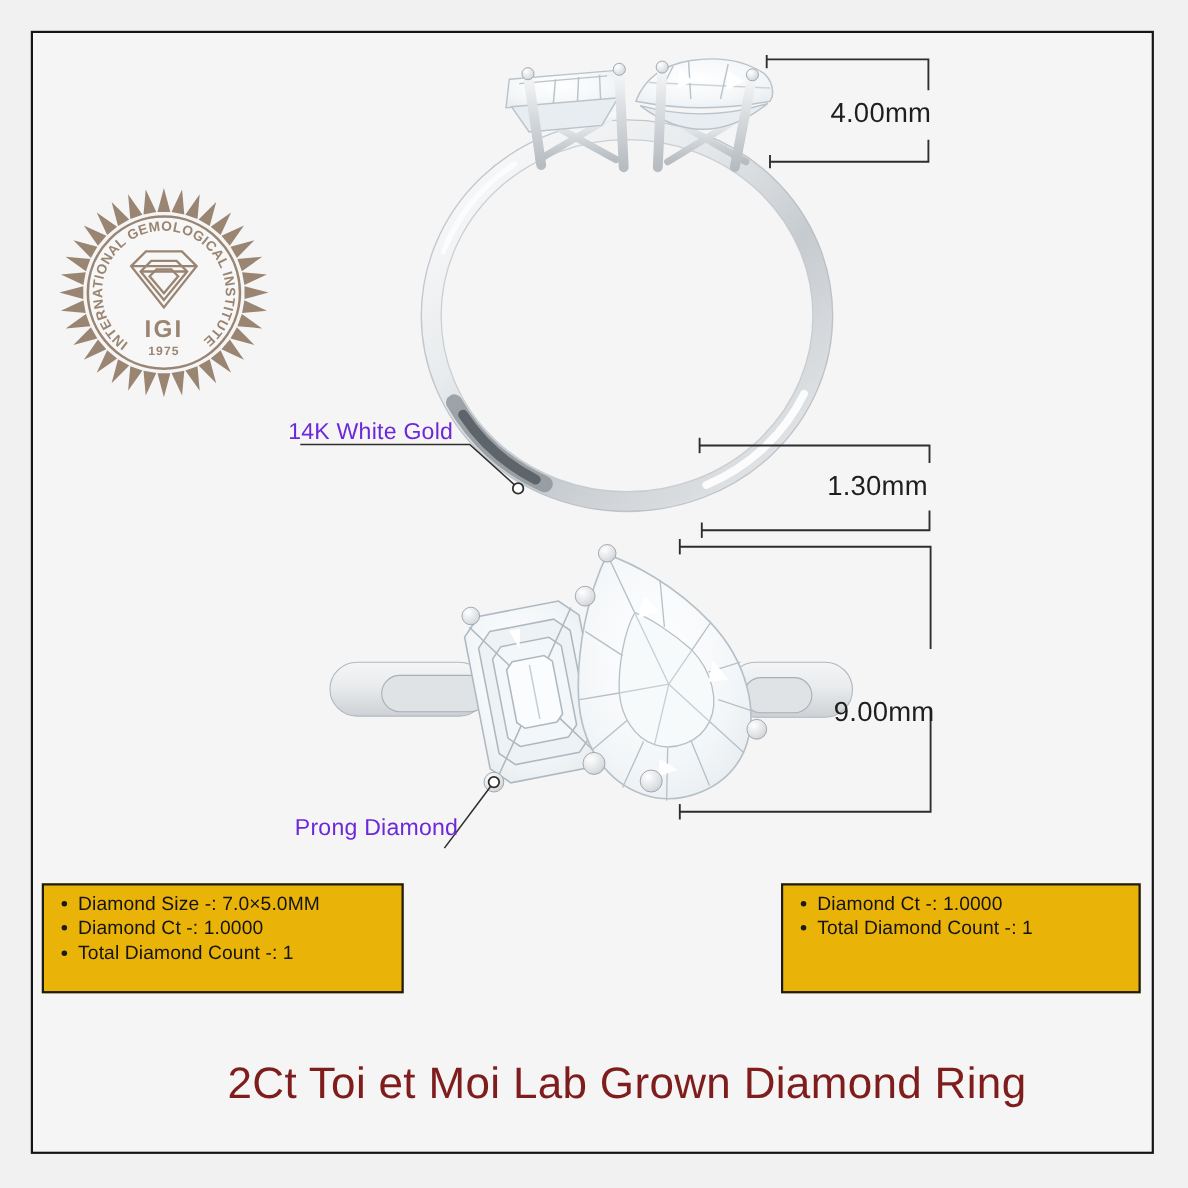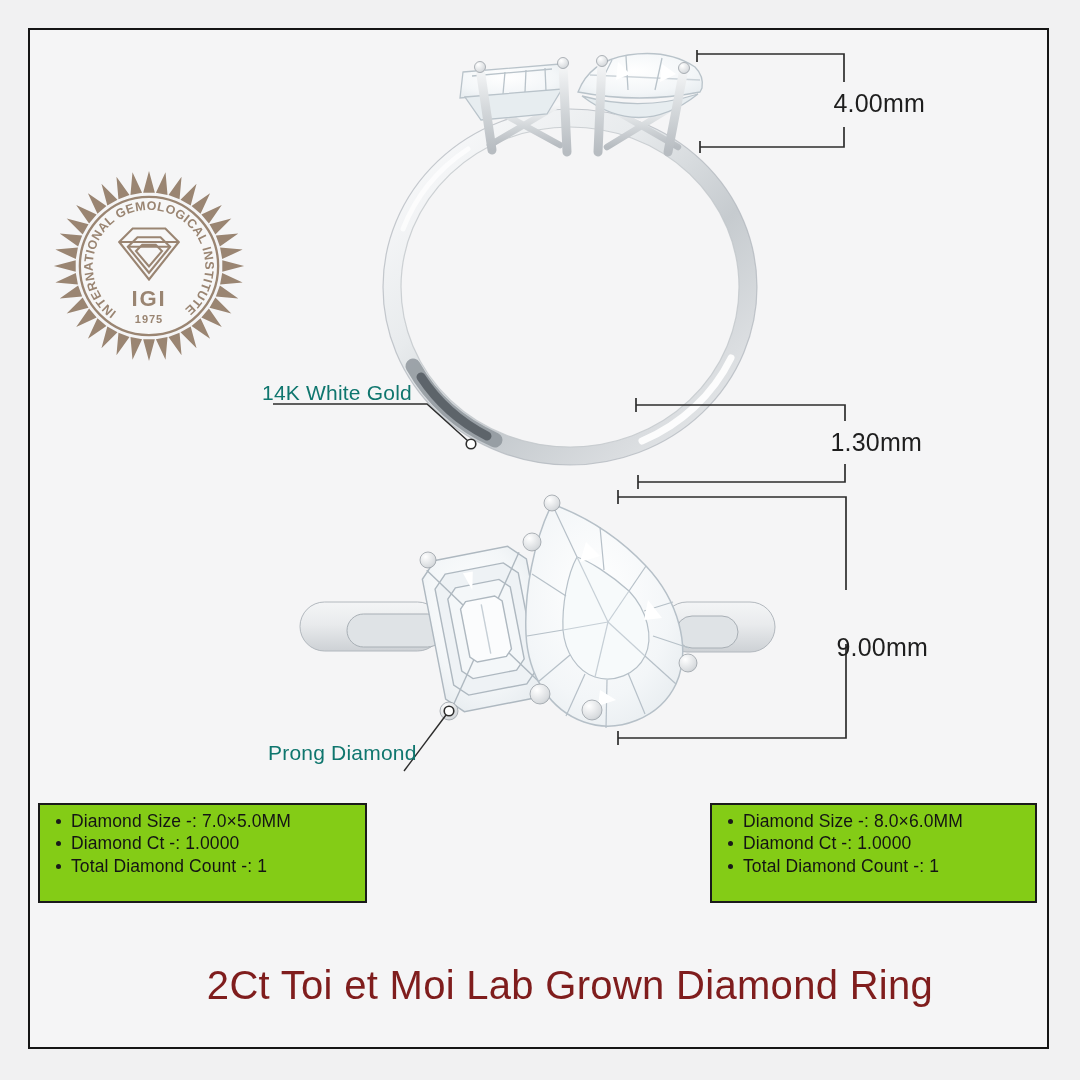--- a/index.html
+++ b/index.html
@@ -10,31 +10,31 @@
     color:#1c1c1c;
   }
   .abs{position:absolute;}
   #frame{
     left:28px;top:28px;width:1021px;height:1021px;
     border:2.5px solid #151515;background:#f5f5f6;box-sizing:border-box;
   }
   #scene{left:0;top:0;width:1080px;height:1080px;}
   #seal-svg{left:52px;top:169px;width:194px;height:194px;}
   .dim-label{
-    width:170px;text-align:right;font-size:25px;font-weight:500;color:#1e1e1e;
+    width:170px;text-align:left;font-size:25px;font-weight:500;color:#1e1e1e;
     letter-spacing:.2px;
   }
   #label-400{left:755px;top:89px;}
   #label-130{left:752px;top:428px;}
   #label-900{left:758px;top:633px;}
-  .callout-label{font-size:21px;font-weight:500;color:#0f766e;letter-spacing:.2px;}
+  .callout-label{font-size:21px;font-weight:500;color:#6d28d9;letter-spacing:.2px;}
   #label-metal{left:262px;top:381px;}
   #label-prong{left:268px;top:741px;}
   .spec-box{
-    width:329px;height:100px;background:#84cc16;border:2px solid #1a1a1a;
+    width:329px;height:100px;background:#eab308;border:2px solid #1a1a1a;
     box-sizing:border-box;padding:6px 8px 0 14px;
   }
   #spec-left{left:38px;top:803px;}
   #spec-right{left:710px;top:803px;width:327px;}
   .spec-row{display:flex;align-items:flex-start;height:22.3px;}
   .spec-row .dot{
     width:5px;height:5px;border-radius:50%;background:#1a1a1a;flex:none;
     margin:8px 10px 0 2px;
   }
   .spec-row .txt{font-size:17.5px;font-weight:500;color:#141414;line-height:21px;letter-spacing:.1px;}
@@ -260,24 +260,20 @@
     </div>
   <div class="spec-row">
       <span class="dot"></span>
       <span class="txt">Total Diamond Count -: 1</span>
     </div>
 </div>
 
 <div id="spec-right" class="abs spec-box">
   <div class="spec-row">
       <span class="dot"></span>
-      <span class="txt">Diamond Size -: 8.0×6.0MM</span>
-    </div>
-  <div class="spec-row">
-      <span class="dot"></span>
       <span class="txt">Diamond Ct -: 1.0000</span>
     </div>
   <div class="spec-row">
       <span class="dot"></span>
       <span class="txt">Total Diamond Count -: 1</span>
     </div>
 </div>
 
 <div id="title" class="abs">2Ct Toi et Moi Lab Grown Diamond Ring</div>
 

